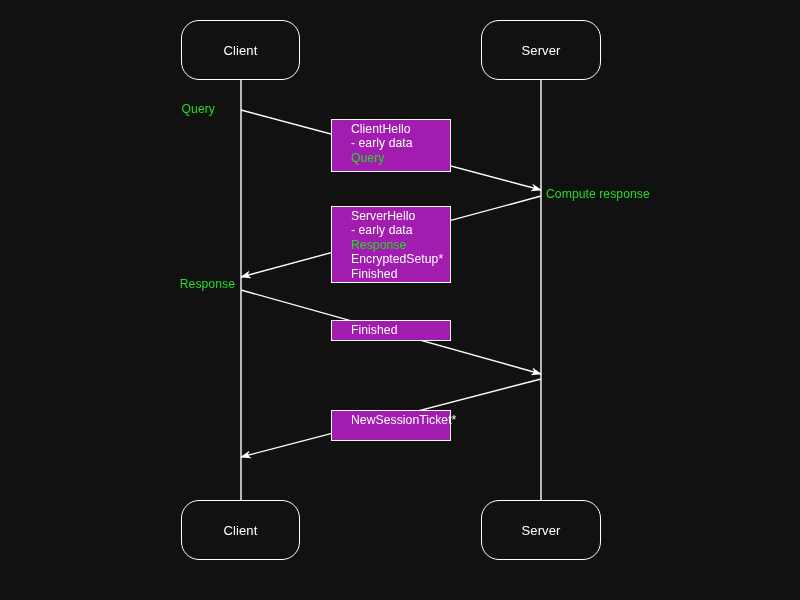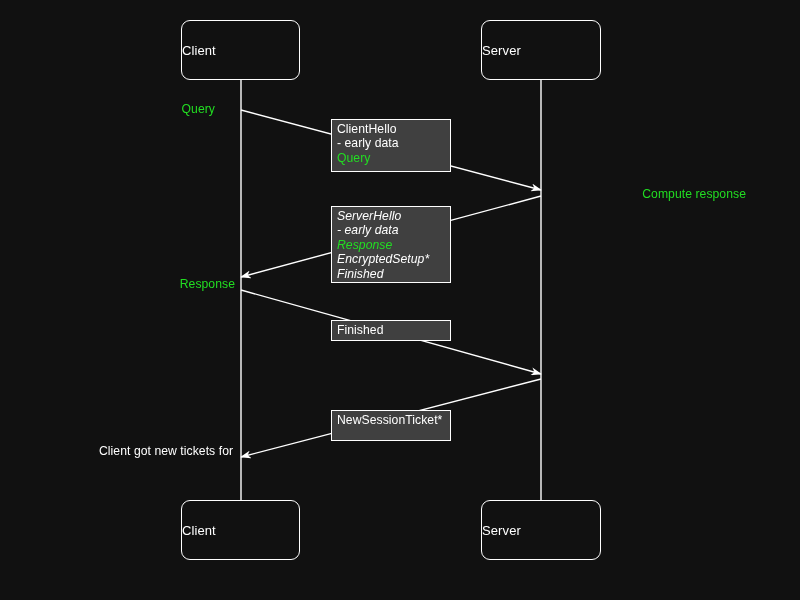--- a/index.html
+++ b/index.html
@@ -19,56 +19,57 @@
   #diagram-svg {
     position: absolute;
     top: 0;
     left: 0;
     width: 800px;
     height: 600px;
   }
   .actor-box {
     position: absolute;
     border: 1.6px solid #ffffff;
-    border-radius: 9px;
+    border-radius: 18px;
     background: #111111;
     display: flex;
     align-items: center;
+    justify-content: center;
     box-sizing: border-box;
   }
   .actor-label {
     color: #ffffff;
     font-size: 13px;
     letter-spacing: 0.1px;
   }
   .msg-box {
     position: absolute;
     border: 1.5px solid #ffffff;
-    background: #404040;
+    background: #a21caf;
     box-sizing: border-box;
-    padding: 2px 4px 3px 5px;
+    padding: 2px 4px 3px 19px;
     line-height: 14.4px;
   }
   .msg-line {
     color: #ffffff;
     font-size: 12.2px;
     white-space: nowrap;
     letter-spacing: 0.05px;
   }
   .msg-line.accent {
     color: #22dd22;
   }
   .note {
     position: absolute;
     font-size: 12.2px;
     line-height: 15px;
     white-space: nowrap;
     letter-spacing: 0.05px;
   }
-  .note.accent { color: #22dd22; text-align: right; }
+  .note.accent { color: #22dd22; }
   .note.plain  { color: #ffffff; }
   .note.right-align { text-align: right; }
 </style>
 </head>
 <body>
 
 <div id="canvas">
 
   <svg id="diagram-svg" viewBox="0 0 800 600" xmlns="http://www.w3.org/2000/svg">
     <defs>
@@ -101,21 +102,21 @@
       <div class="actor-box" style="left: 481px; top: 500px; width: 120px; height: 60px;">
         <span class="actor-label">Server</span>
       </div>
     </div>
   <div id="message-boxes-layer">
       <div class="msg-box" style="left: 331px; top: 119px; width: 120px; height: 53px;">
         <div class="msg-line">ClientHello</div>
         <div class="msg-line">- early data</div>
         <div class="msg-line accent">Query</div>
       </div>
-      <div class="msg-box" style="left: 331px; top: 206px; width: 120px; height: 77px; font-style: italic;">
+      <div class="msg-box" style="left: 331px; top: 206px; width: 120px; height: 77px;">
         <div class="msg-line">ServerHello</div>
         <div class="msg-line">- early data</div>
         <div class="msg-line accent">Response</div>
         <div class="msg-line">EncryptedSetup*</div>
         <div class="msg-line">Finished</div>
       </div>
       <div class="msg-box" style="left: 331px; top: 320px; width: 120px; height: 21px;">
         <div class="msg-line">Finished</div>
       </div>
       <div class="msg-box" style="left: 331px; top: 410px; width: 120px; height: 31px;">
@@ -126,17 +127,16 @@
       <div class="note accent right-align" style="left: 115px; top: 102px; width: 100px;">
         <div>Query</div>
       </div>
       <div class="note accent" style="left: 546px; top: 187px; width: 200px;">
         <div>Compute response</div>
       </div>
       <div class="note accent right-align" style="left: 115px; top: 277px; width: 120px;">
         <div>Response</div>
       </div>
       <div class="note plain" style="left: 99px; top: 444px; width: 160px;">
-        <div>Client got new tickets for</div>
       </div>
     </div>
 
 </div>
 
 </body></html>

